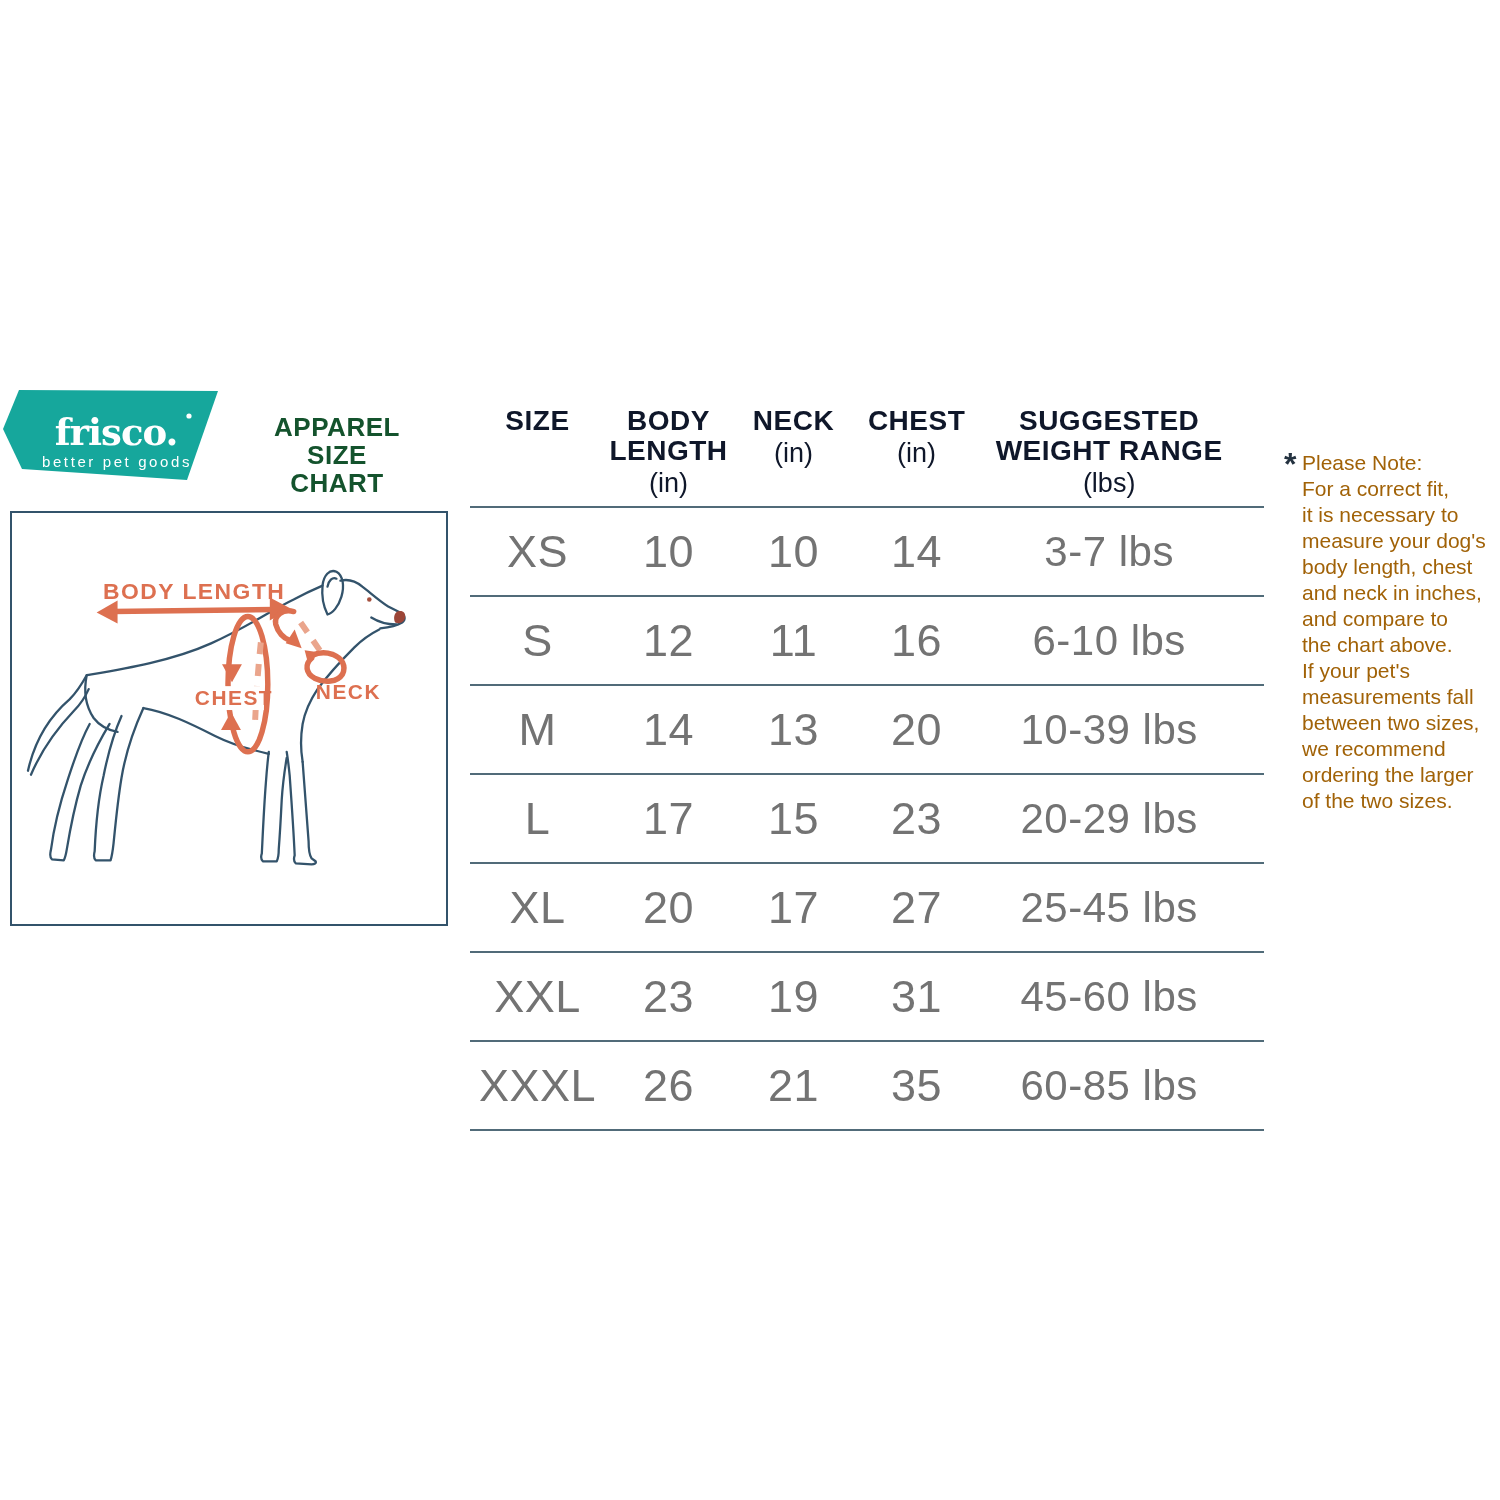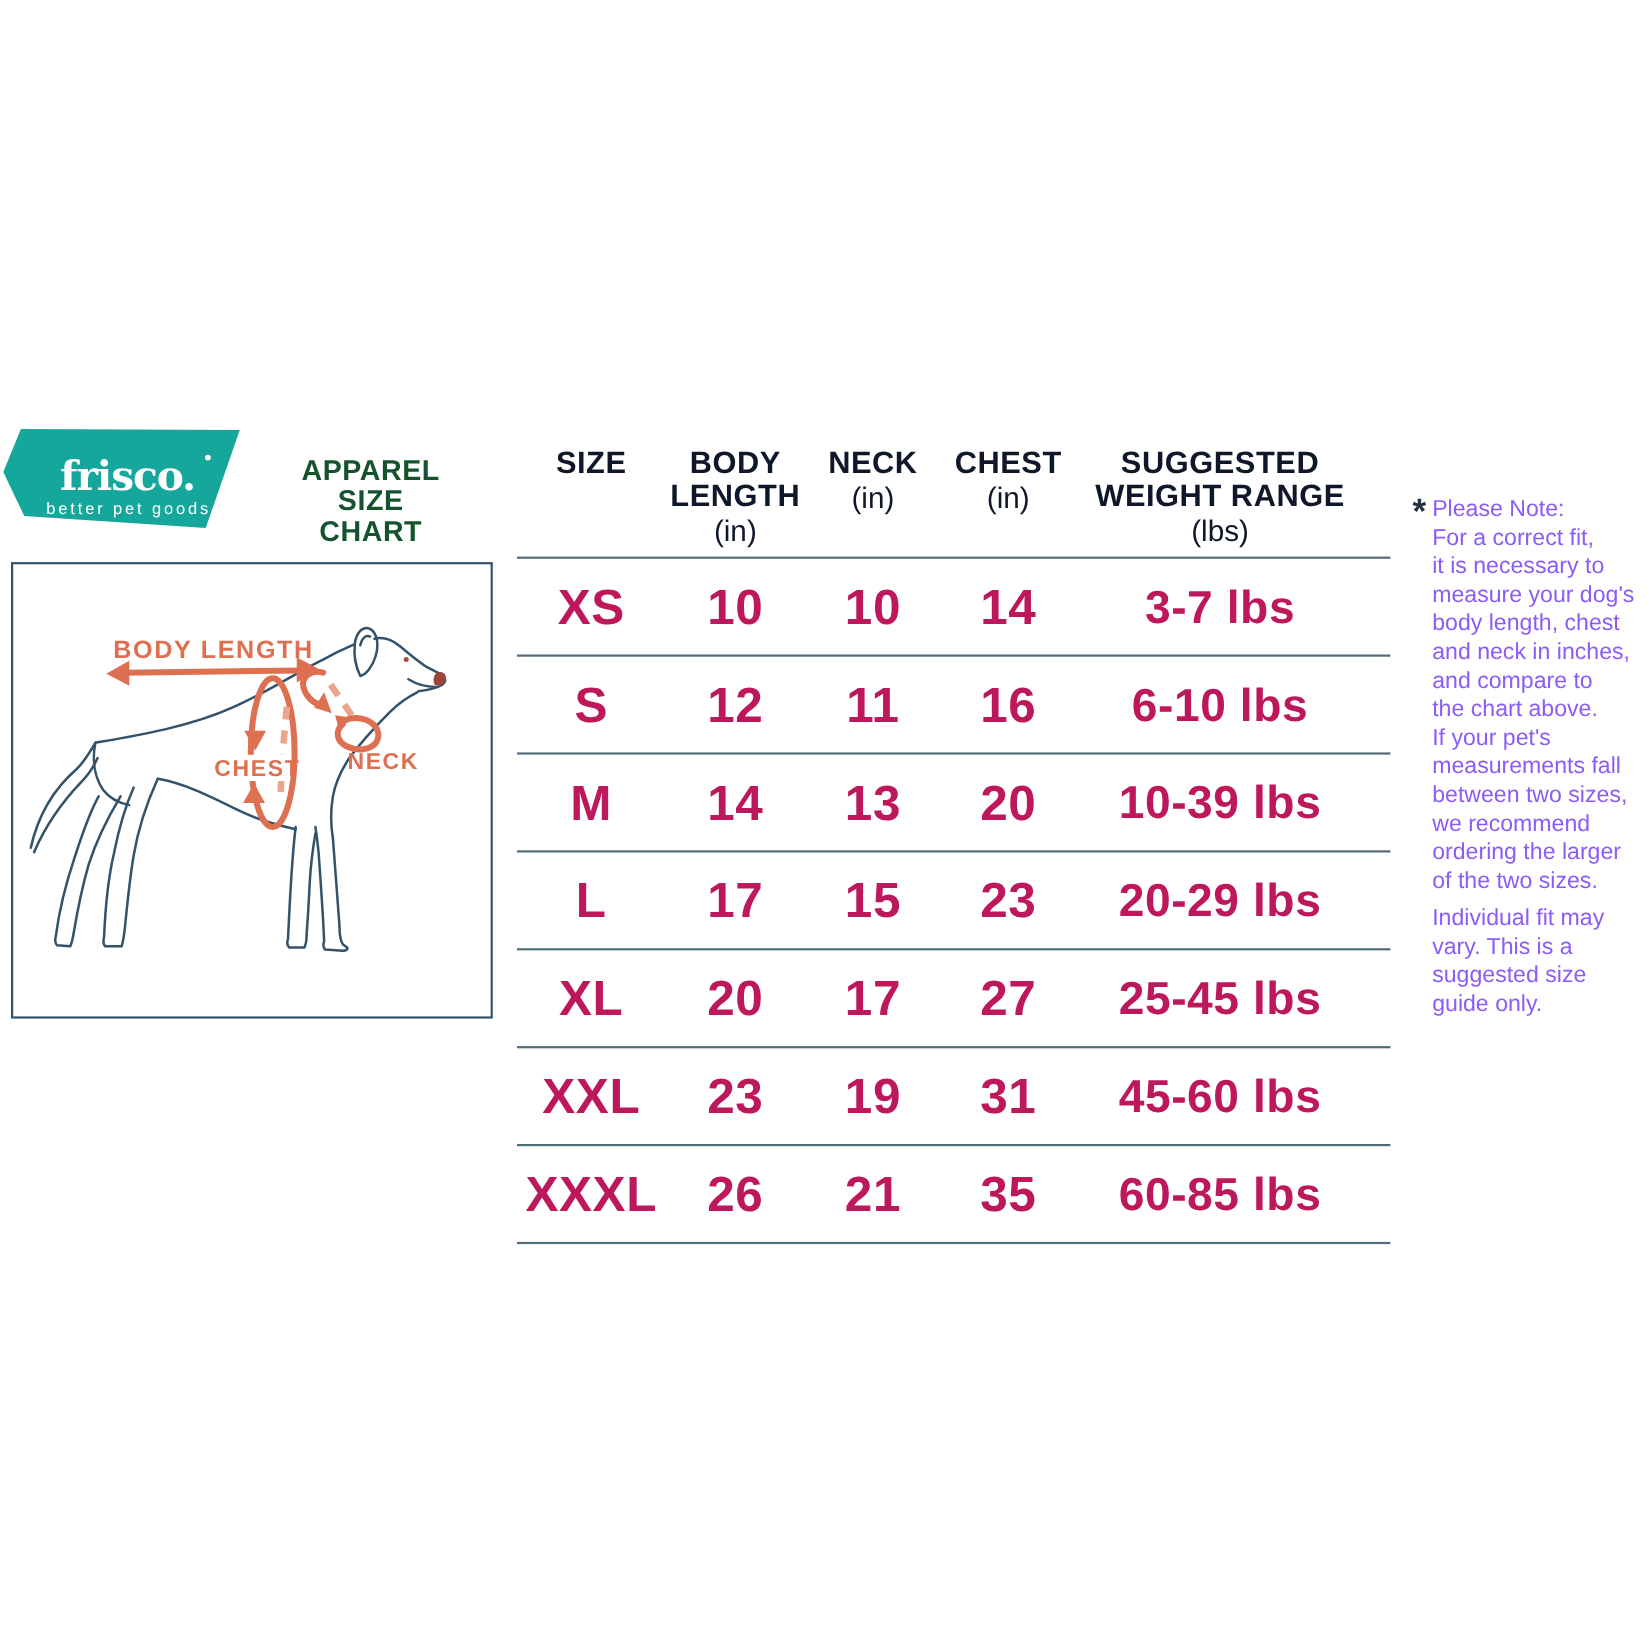--- a/index.html
+++ b/index.html
@@ -28,27 +28,27 @@
 
   
   .size-table{position:absolute;left:470px;top:406px;width:794px;}
   .thead{display:flex;color:#0f172a;text-align:center;}
   .hcol{display:flex;flex-direction:column;}
   .h-top,.h-main{font-weight:bold;font-size:28px;line-height:30px;letter-spacing:.5px;}
   .h-unit{font-size:27px;line-height:34px;font-weight:normal;}
   .c1{width:17%;} .c2{width:16%;} .c3{width:15.5%;} .c4{width:15.5%;} .c5{width:33%;}
   .rows{margin-top:6px;border-top:2px solid #516b79;}
   .trow{display:flex;height:87px;border-bottom:2px solid #516b79;align-items:center;text-align:center;}
-  .cell{color:#be185d;font-weight:bold;font-size:45px;letter-spacing:.5px;}
+  .cell{color:#737373;font-weight:normal;font-size:45px;letter-spacing:.5px;}
   .cell.weight{font-size:42px;}
 
   
   .note{position:absolute;left:1284px;top:450px;width:216px;display:flex;}
   .note-star{color:#243240;font-weight:bold;font-size:32px;line-height:28px;width:18px;flex:0 0 18px;}
-  .note-body{color:#8b5cf6;font-size:21px;line-height:26px;}
+  .note-body{color:#a16207;font-size:21px;line-height:26px;}
   .note-main{white-space:pre-line;}
   .note-secondary{white-space:pre-line;margin-top:8px;}
 </style>
 </head>
 <body>
 
 <div class="canvas">
 
   <div class="logo-wrap">
     <svg width="235" height="100" viewBox="0 0 235 100">
@@ -211,20 +211,16 @@
 body length, chest
 and neck in inches,
 and compare to
 the chart above.
 If your pet's
 measurements fall
 between two sizes,
 we recommend
 ordering the larger
 of the two sizes.</div>
-      <div class="note-secondary">Individual fit may
-vary. This is a
-suggested size
-guide only.</div>
     </div>
   </div>
 
 </div>
 
 </body></html>

